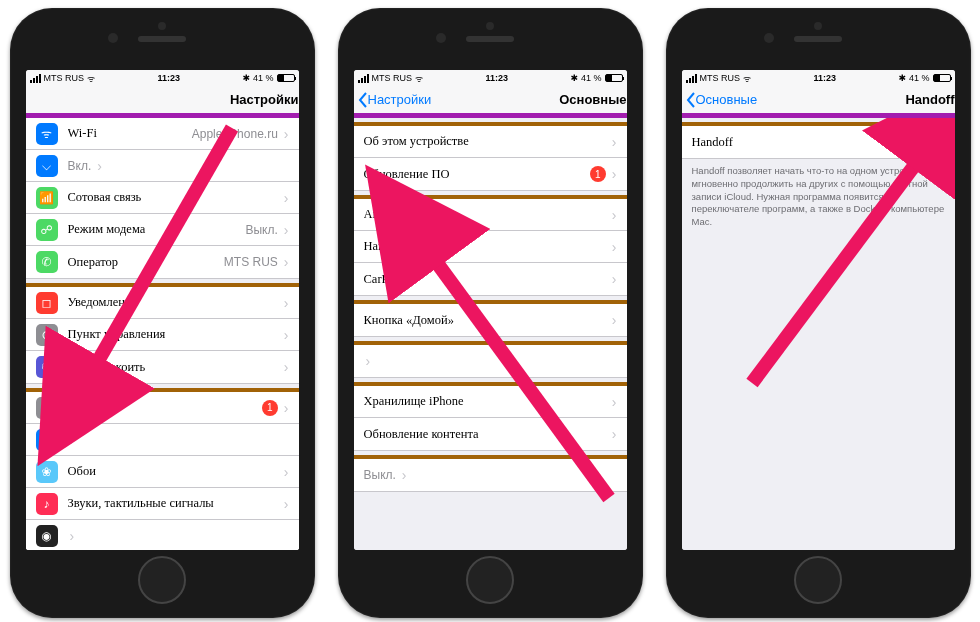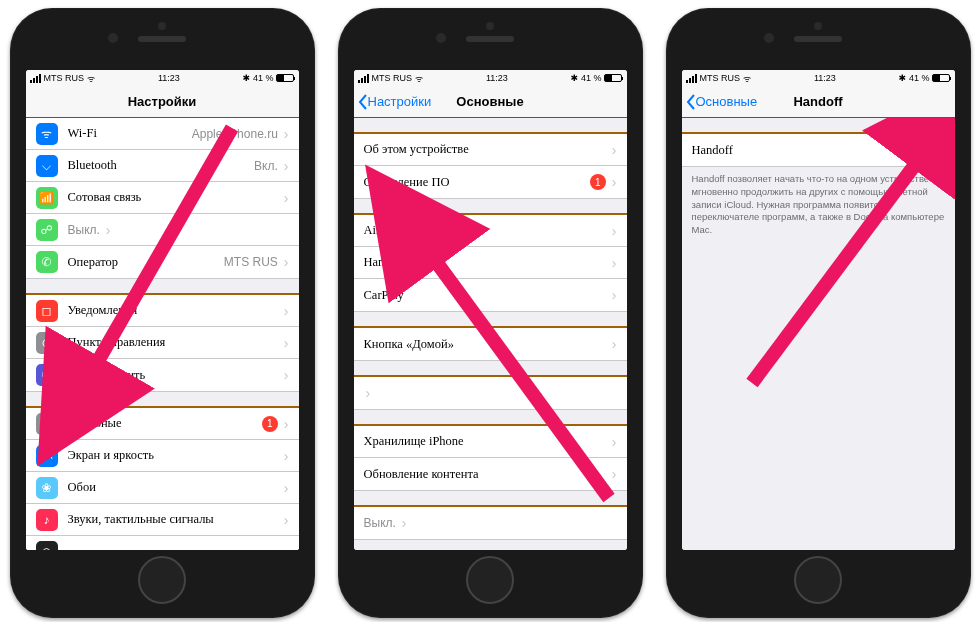--- a/index.html
+++ b/index.html
@@ -68,57 +68,57 @@
     height: 16px;
     background: #f7f7f8;
     display: flex;
     align-items: center;
     justify-content: space-between;
     font-size: 9px;
     padding: 0 4px;
     flex-shrink: 0;
   }
   .status .left, .status .right { display: flex; align-items: center; gap: 3px; }
-  .status .center { font-weight: 400; }
+  .status .center { font-weight: 700; }
   .batt {
     width: 18px; height: 8px;
     border: 1px solid #000; border-radius: 2px;
     position: relative;
     display: inline-block; vertical-align: middle;
   }
   .batt::after { content:""; position:absolute; right:-2px; top:2px; width:1px; height:3px; background:#000; }
   .batt i { display:block; height:100%; width:41%; background:#000; }
   .sigbars { display:inline-flex; gap:1px; align-items:flex-end; }
   .sigbars b { width:2px; background:#000; display:block; }
   .sigbars b:nth-child(1){height:3px}
   .sigbars b:nth-child(2){height:5px}
   .sigbars b:nth-child(3){height:7px}
   .sigbars b:nth-child(4){height:9px}
   .wifi { font-size:9px; }
   
   .navbar {
     height: 32px;
     background: #f7f7f8;
-    border-bottom: 1px solid #a21caf;
+    border-bottom: 5px solid #a21caf;
     display: flex;
     align-items: center;
-    justify-content: center;
+    justify-content: flex-end;
     position: relative;
     flex-shrink: 0;
   }
   .navbar .title { font-weight: 600; font-size: 13px; }
   .navbar .back {
     position: absolute; left: 4px; top: 0; bottom: 0;
     display: flex; align-items: center;
     color: #007aff; font-size: 13px;
   }
   .navbar .back svg { width: 10px; height: 16px; }
   
   .content { flex: 1; overflow: hidden; background: #efeff4; position: relative; }
-  .group { margin-top: 14px; background:#fff; border-top:2px solid #a16207; border-bottom:1px solid #c8c7cc; }
+  .group { margin-top: 4px; background:#fff; border-top:4px solid #a16207; border-bottom:1px solid #c8c7cc; }
   .group.first-tight { margin-top: 0; border-top: none; }
   .cell {
     display:flex; align-items:center;
     min-height: 32px;
     padding: 0 10px 0 10px;
     border-bottom: 1px solid #c8c7cc;
     background:#fff;
     position:relative;
     font-size: 12.5px;
   }
@@ -196,31 +196,31 @@
       <div class="scrollhint"></div>
       <div class="group first-tight" id="p1a">
           <div class="cell">
             <span class="icon" style="background: rgb(0, 122, 255);">ᯤ</span>
             <span class="label">Wi-Fi</span>
             <span class="value">Apple-iPhone.ru</span>
             <span class="chev">›</span>
           </div>
           <div class="cell">
             <span class="icon" style="background: rgb(0, 122, 255);">⌵</span>
-            <span class="label">Bluetooth</span>
             <span class="value">Вкл.</span>
             <span class="chev">›</span>
           </div>
           <div class="cell">
             <span class="icon" style="background: rgb(76, 217, 100);">📶</span>
             <span class="label">Сотовая связь</span>
             <span class="chev">›</span>
           </div>
           <div class="cell">
             <span class="icon" style="background: rgb(76, 217, 100);">☍</span>
+            <span class="label">Режим модема</span>
             <span class="value">Выкл.</span>
             <span class="chev">›</span>
           </div>
           <div class="cell">
             <span class="icon" style="background: rgb(76, 217, 100);">✆</span>
             <span class="label">Оператор</span>
             <span class="value">MTS RUS</span>
             <span class="chev">›</span>
           </div>
         </div>
@@ -243,21 +243,20 @@
         </div>
       <div class="group" id="p1c">
           <div class="cell">
             <span class="icon" style="background: rgb(142, 142, 147);">⚙</span>
             <span class="label">Основные</span>
             <span class="badge">1</span>
             <span class="chev">›</span>
           </div>
           <div class="cell">
             <span class="icon" style="background: rgb(0, 122, 255); font-size: 9px; font-weight: 400;">AA</span>
-            <span class="label">Экран и яркость</span>
             <span class="chev">›</span>
           </div>
           <div class="cell">
             <span class="icon" style="background: rgb(90, 200, 250);">❀</span>
             <span class="label">Обои</span>
             <span class="chev">›</span>
           </div>
           <div class="cell">
             <span class="icon" style="background: rgb(255, 45, 85);">♪</span>
             <span class="label">Звуки, тактильные сигналы</span>

